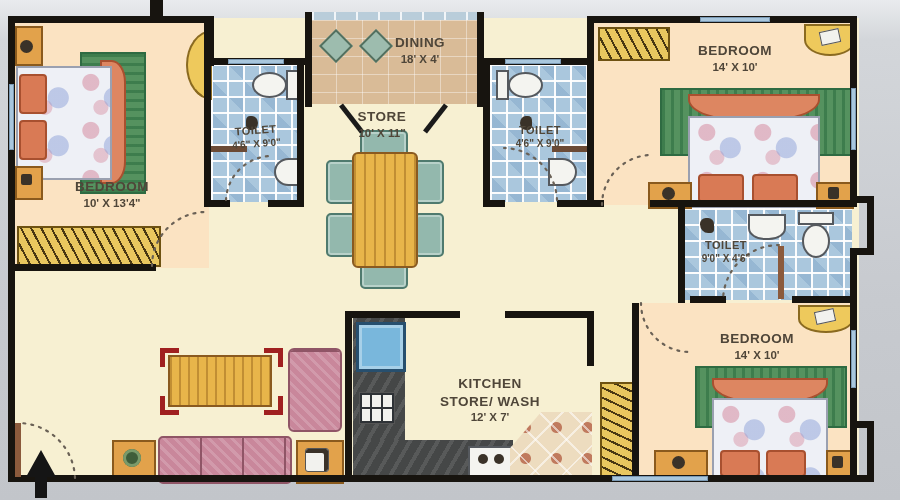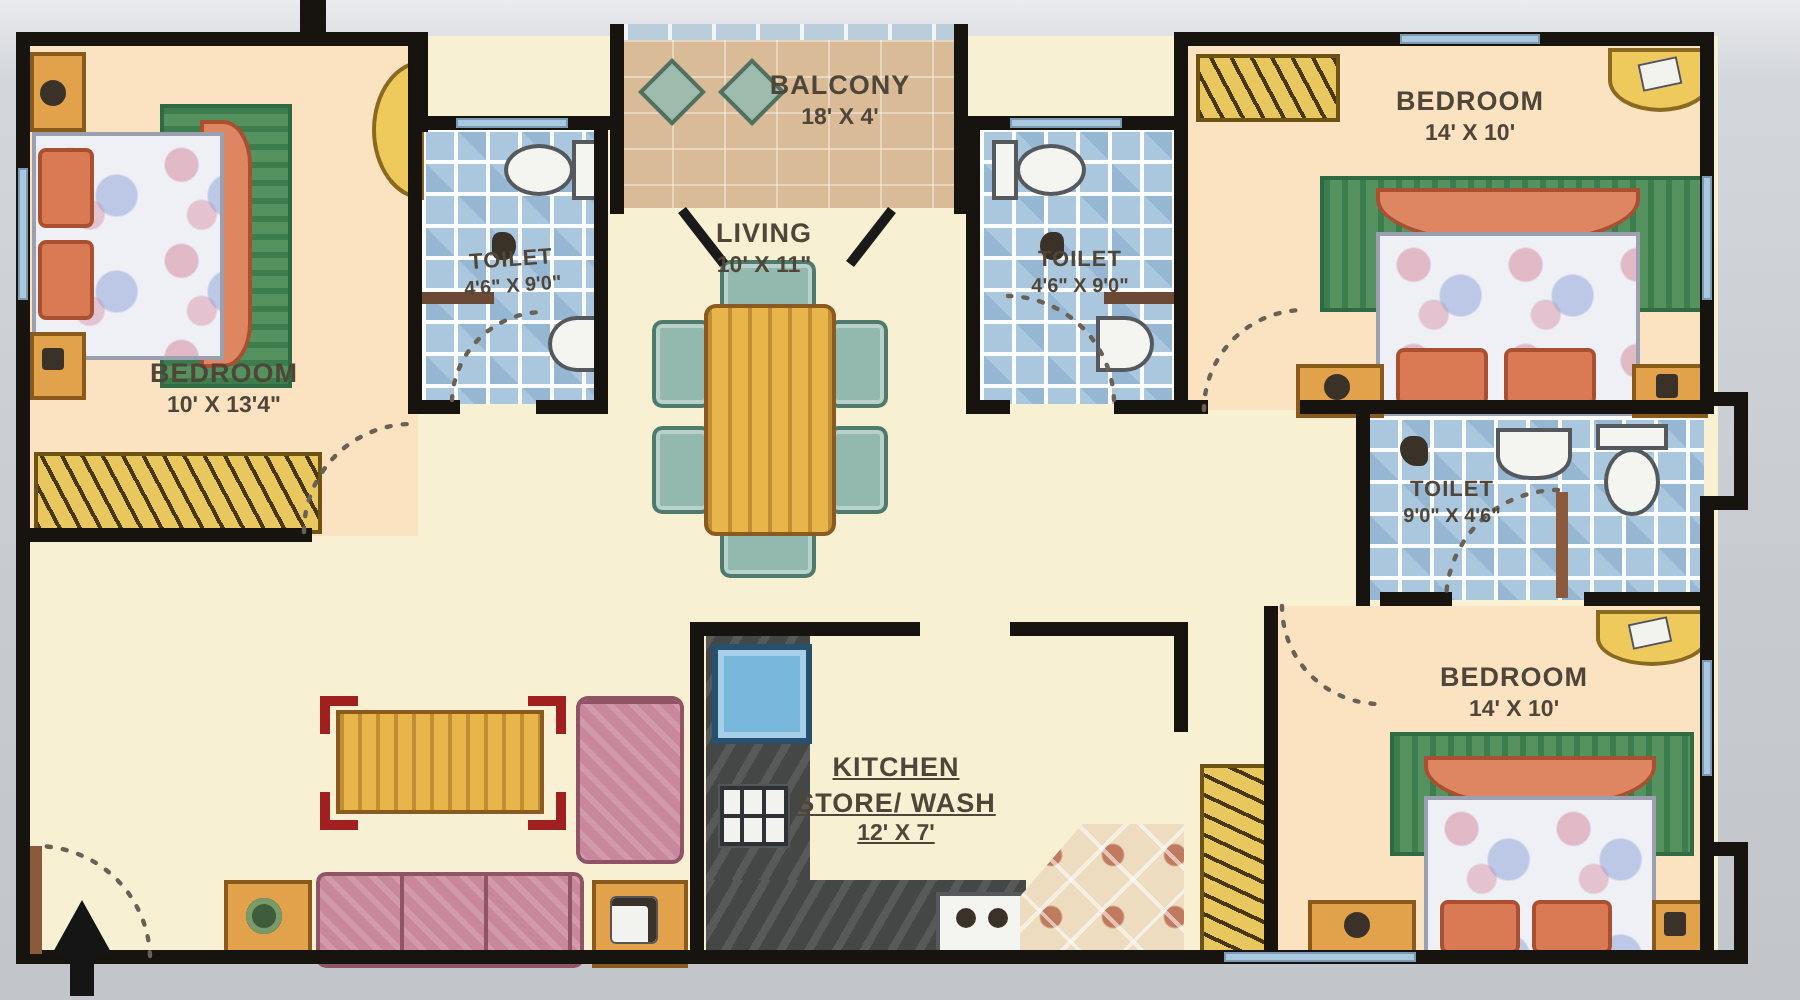--- a/index.html
+++ b/index.html
@@ -236,42 +236,42 @@
 
   <div class="room-label" style="left:112px;top:178px;">
     <div class="rl">BEDROOM</div>
     <div class="rd">10' X 13'4"</div>
   </div>
   <div class="room-label small" style="left:256px;top:123px;transform:translateX(-50%) rotate(-4deg);">
     <div class="rl">TOILET</div>
     <div class="rd">4'6" X 9'0"</div>
   </div>
   <div class="room-label" style="left:420px;top:34px;">
-    <div class="rl">BALCONY</div>
+    <div class="rl">DINING</div>
     <div class="rd">18' X 4'</div>
   </div>
   <div class="room-label" style="left:382px;top:108px;">
-    <div class="rl">LIVING</div>
+    <div class="rl">STORE</div>
     <div class="rd">10' X 11"</div>
   </div>
   <div class="room-label small" style="left:540px;top:123px;">
     <div class="rl">TOILET</div>
     <div class="rd">4'6" X 9'0"</div>
   </div>
   <div class="room-label" style="left:735px;top:42px;">
     <div class="rl">BEDROOM</div>
     <div class="rd">14' X 10'</div>
   </div>
   <div class="room-label small" style="left:726px;top:238px;">
     <div class="rl">TOILET</div>
     <div class="rd">9'0" X 4'6"</div>
   </div>
   <div class="room-label" style="left:757px;top:330px;">
     <div class="rl">BEDROOM</div>
     <div class="rd">14' X 10'</div>
   </div>
-  <div class="room-label" style="left:448px;top:375px;text-decoration:underline;">
+  <div class="room-label" style="left:490px;top:375px;">
     <div class="rl">KITCHEN</div>
     <div class="rl">STORE/ WASH</div>
     <div class="rd">12' X 7'</div>
   </div>
 
 </div>
 
 </body></html>

